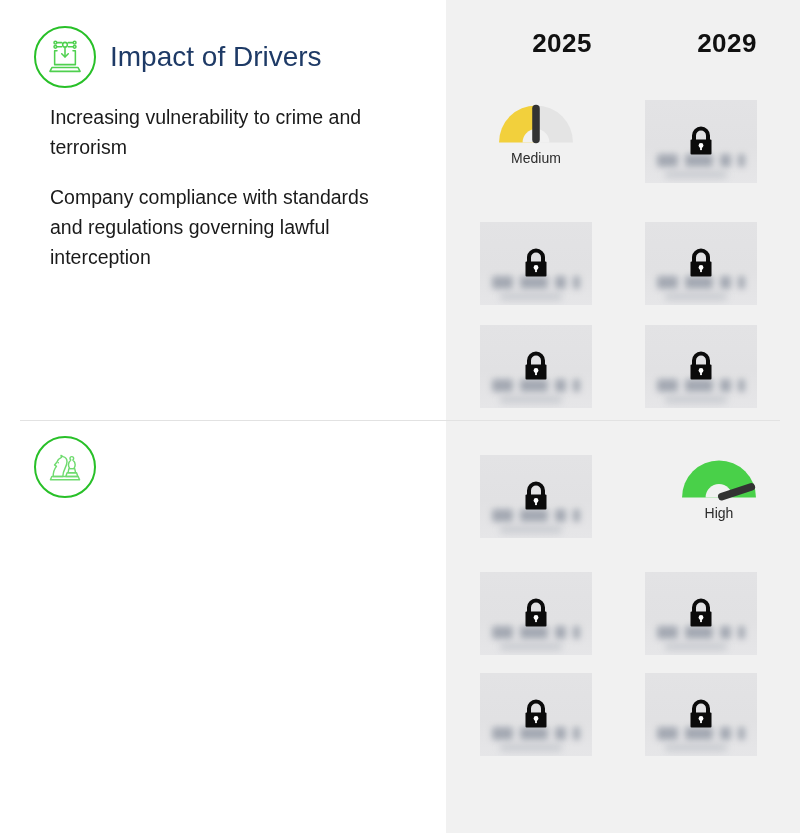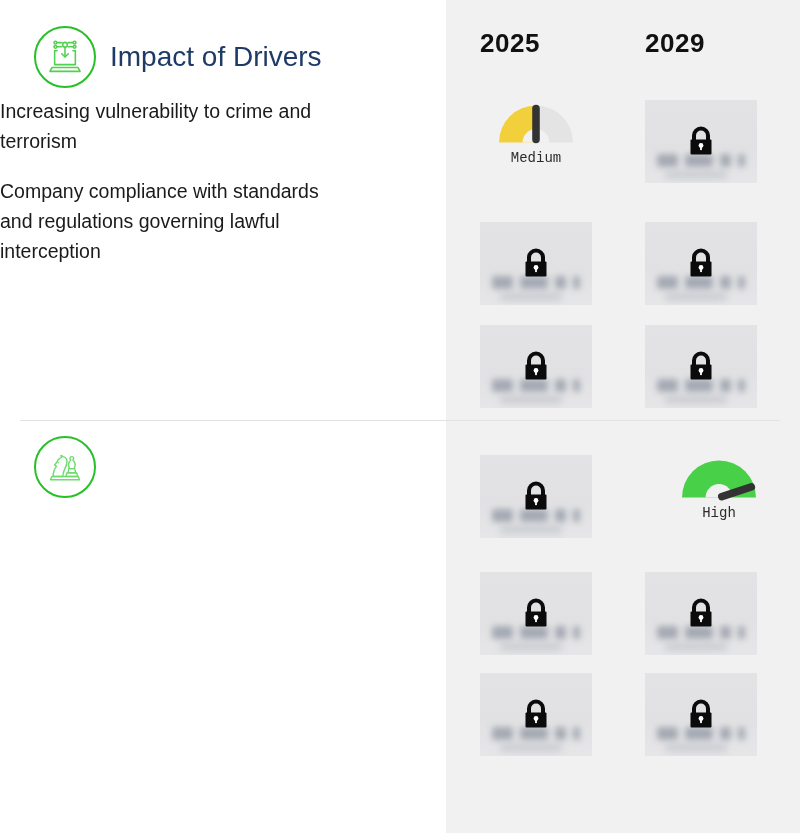--- a/index.html
+++ b/index.html
@@ -23,21 +23,21 @@
     width: 354px;
     height: 833px;
     background: #f1f1f1;
   }
 
   
   .year-head {
     position: absolute;
     top: 28px;
     width: 112px;
-    text-align: left;
+    text-align: right;
     font-size: 26px;
     font-weight: 700;
     color: #111111;
     letter-spacing: 0.5px;
   }
   .year-head.c0 { left: 480px; }
   .year-head.c1 { left: 645px; }
 
   
   .divider {
@@ -77,38 +77,38 @@
   }
   .sec-title {
     margin-left: 14px;
     font-size: 28px;
     font-weight: 400;
     color: #1e3a66;
     white-space: nowrap;
   }
 
   .bullets {
+    padding-left: 50px;
     padding-right: 20px;
-    margin-top: 4px;
+    margin-top: 10px;
   }
   .bullet {
     font-size: 19.5px;
     line-height: 30px;
     color: #1a1a1a;
     margin-bottom: 20px;
     max-width: 350px;
   }
   .bullet.b0 { margin-top: 0; }
 
   
   .cell {
     position: absolute;
     width: 112px;
     height: 83px;
-    font-family: Liberation Mono, monospace;
   }
 
   
   .locked {
     position: absolute;
     inset: 0;
     background: linear-gradient(180deg,#e3e3e5 0%, #e1e1e3 55%, #e6e6e8 100%);
     overflow: hidden;
   }
   .locked .fake-text {

